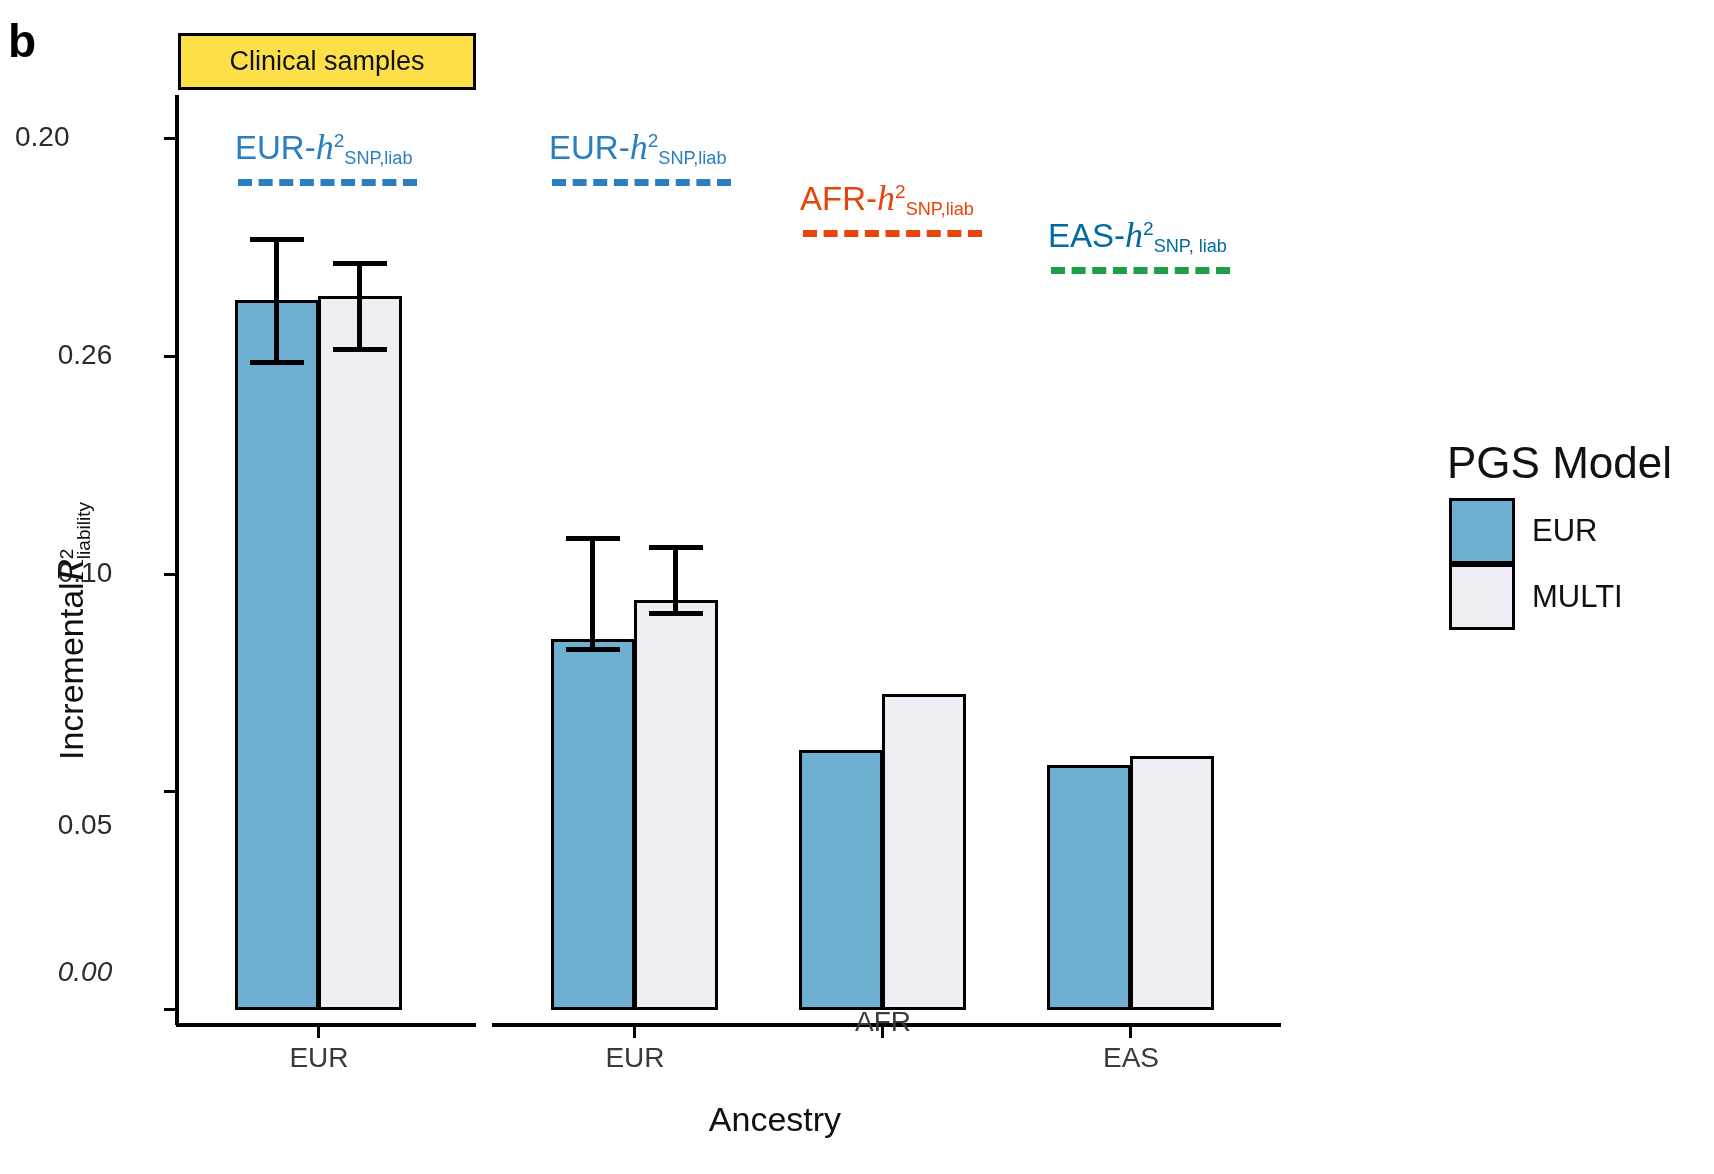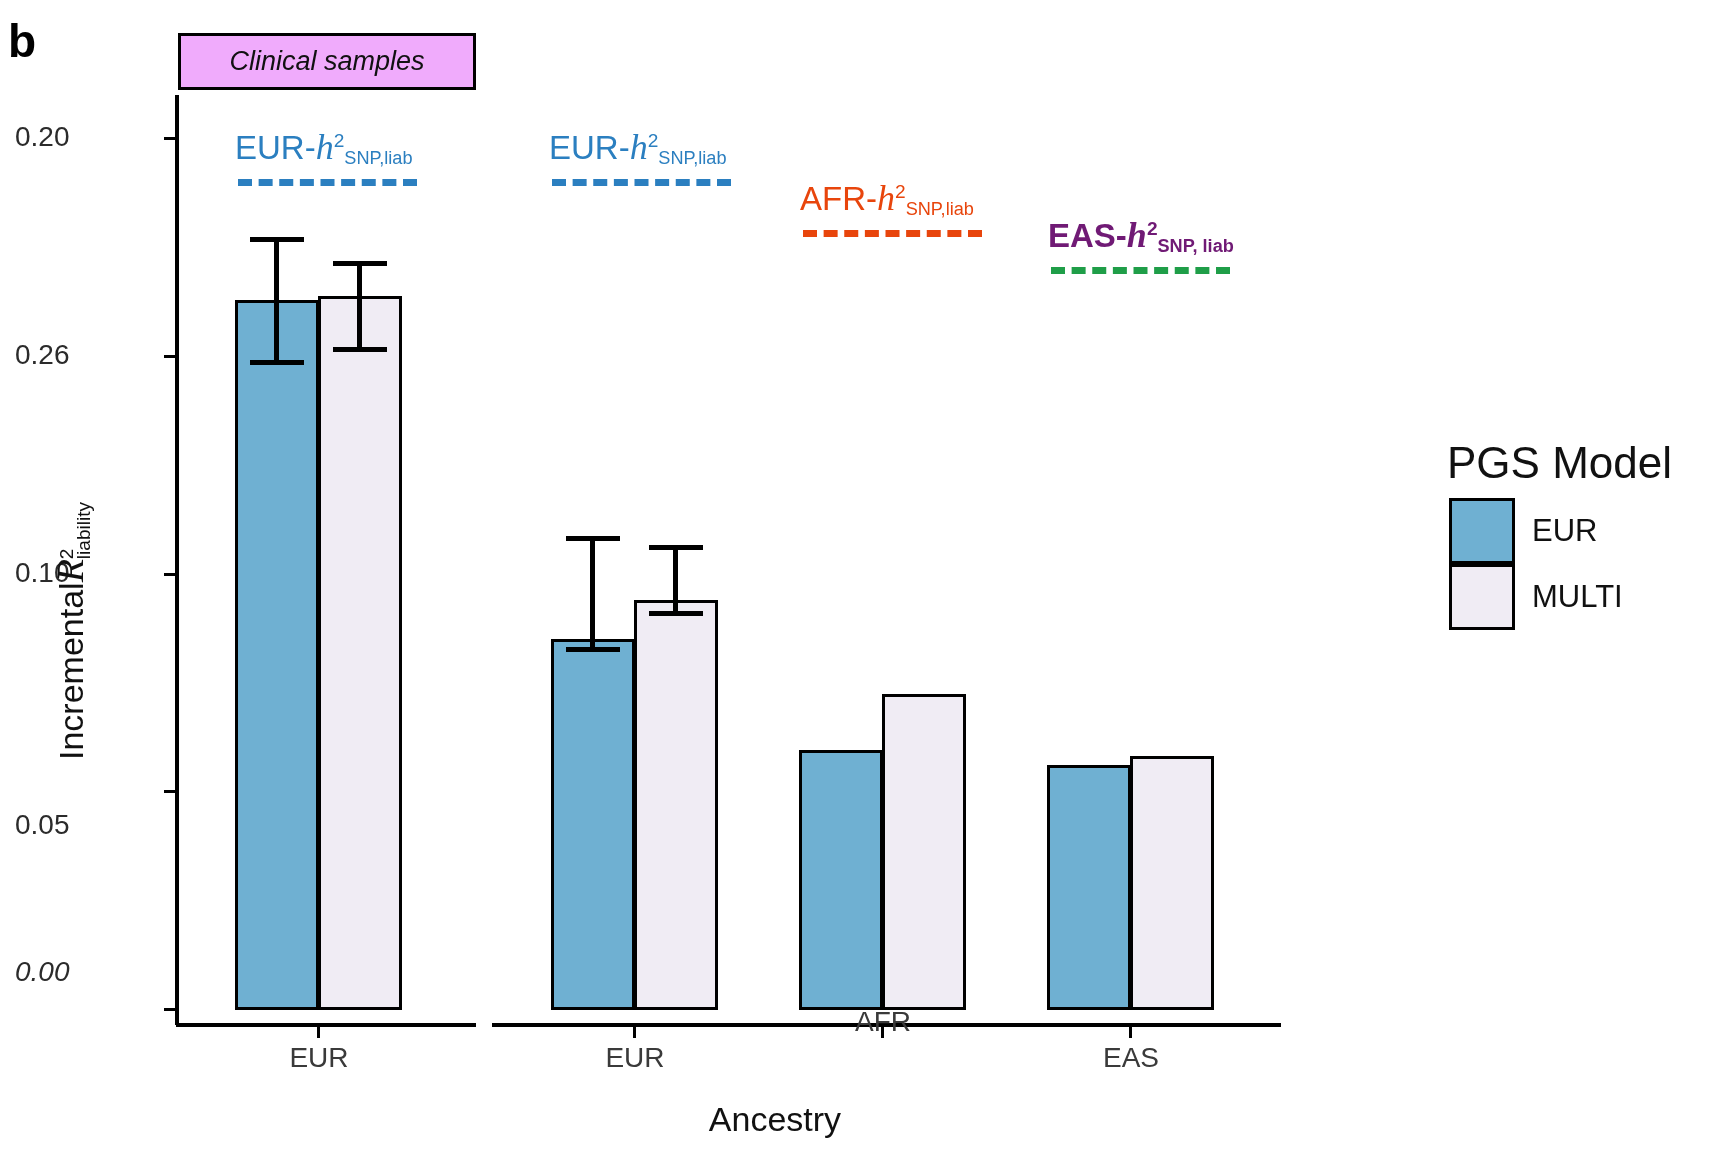--- a/index.html
+++ b/index.html
@@ -4,28 +4,28 @@
 <style>
   html,body{margin:0;padding:0;background:#ffffff;}
   body{width:1714px;height:1174px;position:relative;font-family:"Liberation Sans",sans-serif;color:#000;}
 
   #fig{position:absolute;inset:0;}
 
   
   .panel-letter{position:absolute;left:8px;top:18px;font-size:46px;font-weight:bold;line-height:1;}
 
   
-  .strip{position:absolute;box-sizing:border-box;border:3px solid #000;background:#f0abfc;
-         display:flex;align-items:center;justify-content:center;font-size:27px;color:#111;font-style:italic;}
+  .strip{position:absolute;box-sizing:border-box;border:3px solid #000;background:#fde047;
+         display:flex;align-items:center;justify-content:center;font-size:27px;color:#111;}
 
   
   .axis-line{position:absolute;background:#000;}
   .tick{position:absolute;background:#000;width:11px;height:3px;}
   .tick-x{position:absolute;background:#000;width:3px;height:11px;}
-  .ytick-label{position:absolute;font-size:28px;color:#2b2b2b;text-align:left;white-space:nowrap;}
+  .ytick-label{position:absolute;font-size:28px;color:#2b2b2b;text-align:center;white-space:nowrap;}
   .xtick-label{position:absolute;font-size:28px;color:#3a3a3a;text-align:center;white-space:nowrap;}
 
   .axis-title-x{position:absolute;font-size:34px;color:#111;text-align:center;white-space:nowrap;}
   .axis-title-y{position:absolute;font-size:34px;color:#111;white-space:nowrap;
                 transform-origin:0 0;transform:rotate(-90deg);}
 
   
   .bar{position:absolute;box-sizing:border-box;border:3px solid #000;}
 
   
@@ -133,21 +133,21 @@
   <div class="hlabel" style="left:549px;top:129px;color:#2B7FC0;">
     <span class="base">EUR-</span><span class="ital">h</span><sup>2</sup><sub>SNP,liab</sub>
   </div>
   <div class="hline" style="left:552px;top:179px;width:179px;border-color:#2B7FC0;"></div>
 
   <div class="hlabel" style="left:800px;top:180px;color:#E8450C;">
     <span class="base">AFR-</span><span class="ital">h</span><sup>2</sup><sub>SNP,liab</sub>
   </div>
   <div class="hline" style="left:803px;top:230px;width:179px;border-color:#E8450C;"></div>
 
-  <div class="hlabel" style="left:1048px;top:217px;color:#701a75;font-weight:bold;">
+  <div class="hlabel" style="left:1048px;top:217px;color:#0369a1;">
     <span class="base">EAS-</span><span class="ital">h</span><sup>2</sup><sub>SNP, liab</sub>
   </div>
   <div class="hline" style="left:1051px;top:267px;width:179px;border-color:#1F9E48;"></div>
 
   <div class="legend-title" style="left:1447px;top:438px;">PGS Model</div>
 
   <div class="legend-key" style="left:1449px;top:498px;width:66px;height:66px;background:#6FB0D2;"></div>
   <div class="legend-label" style="left:1532px;top:513px;">EUR</div>
 
   <div class="legend-key" style="left:1449px;top:564px;width:66px;height:66px;background:#F0ECF4;"></div>

